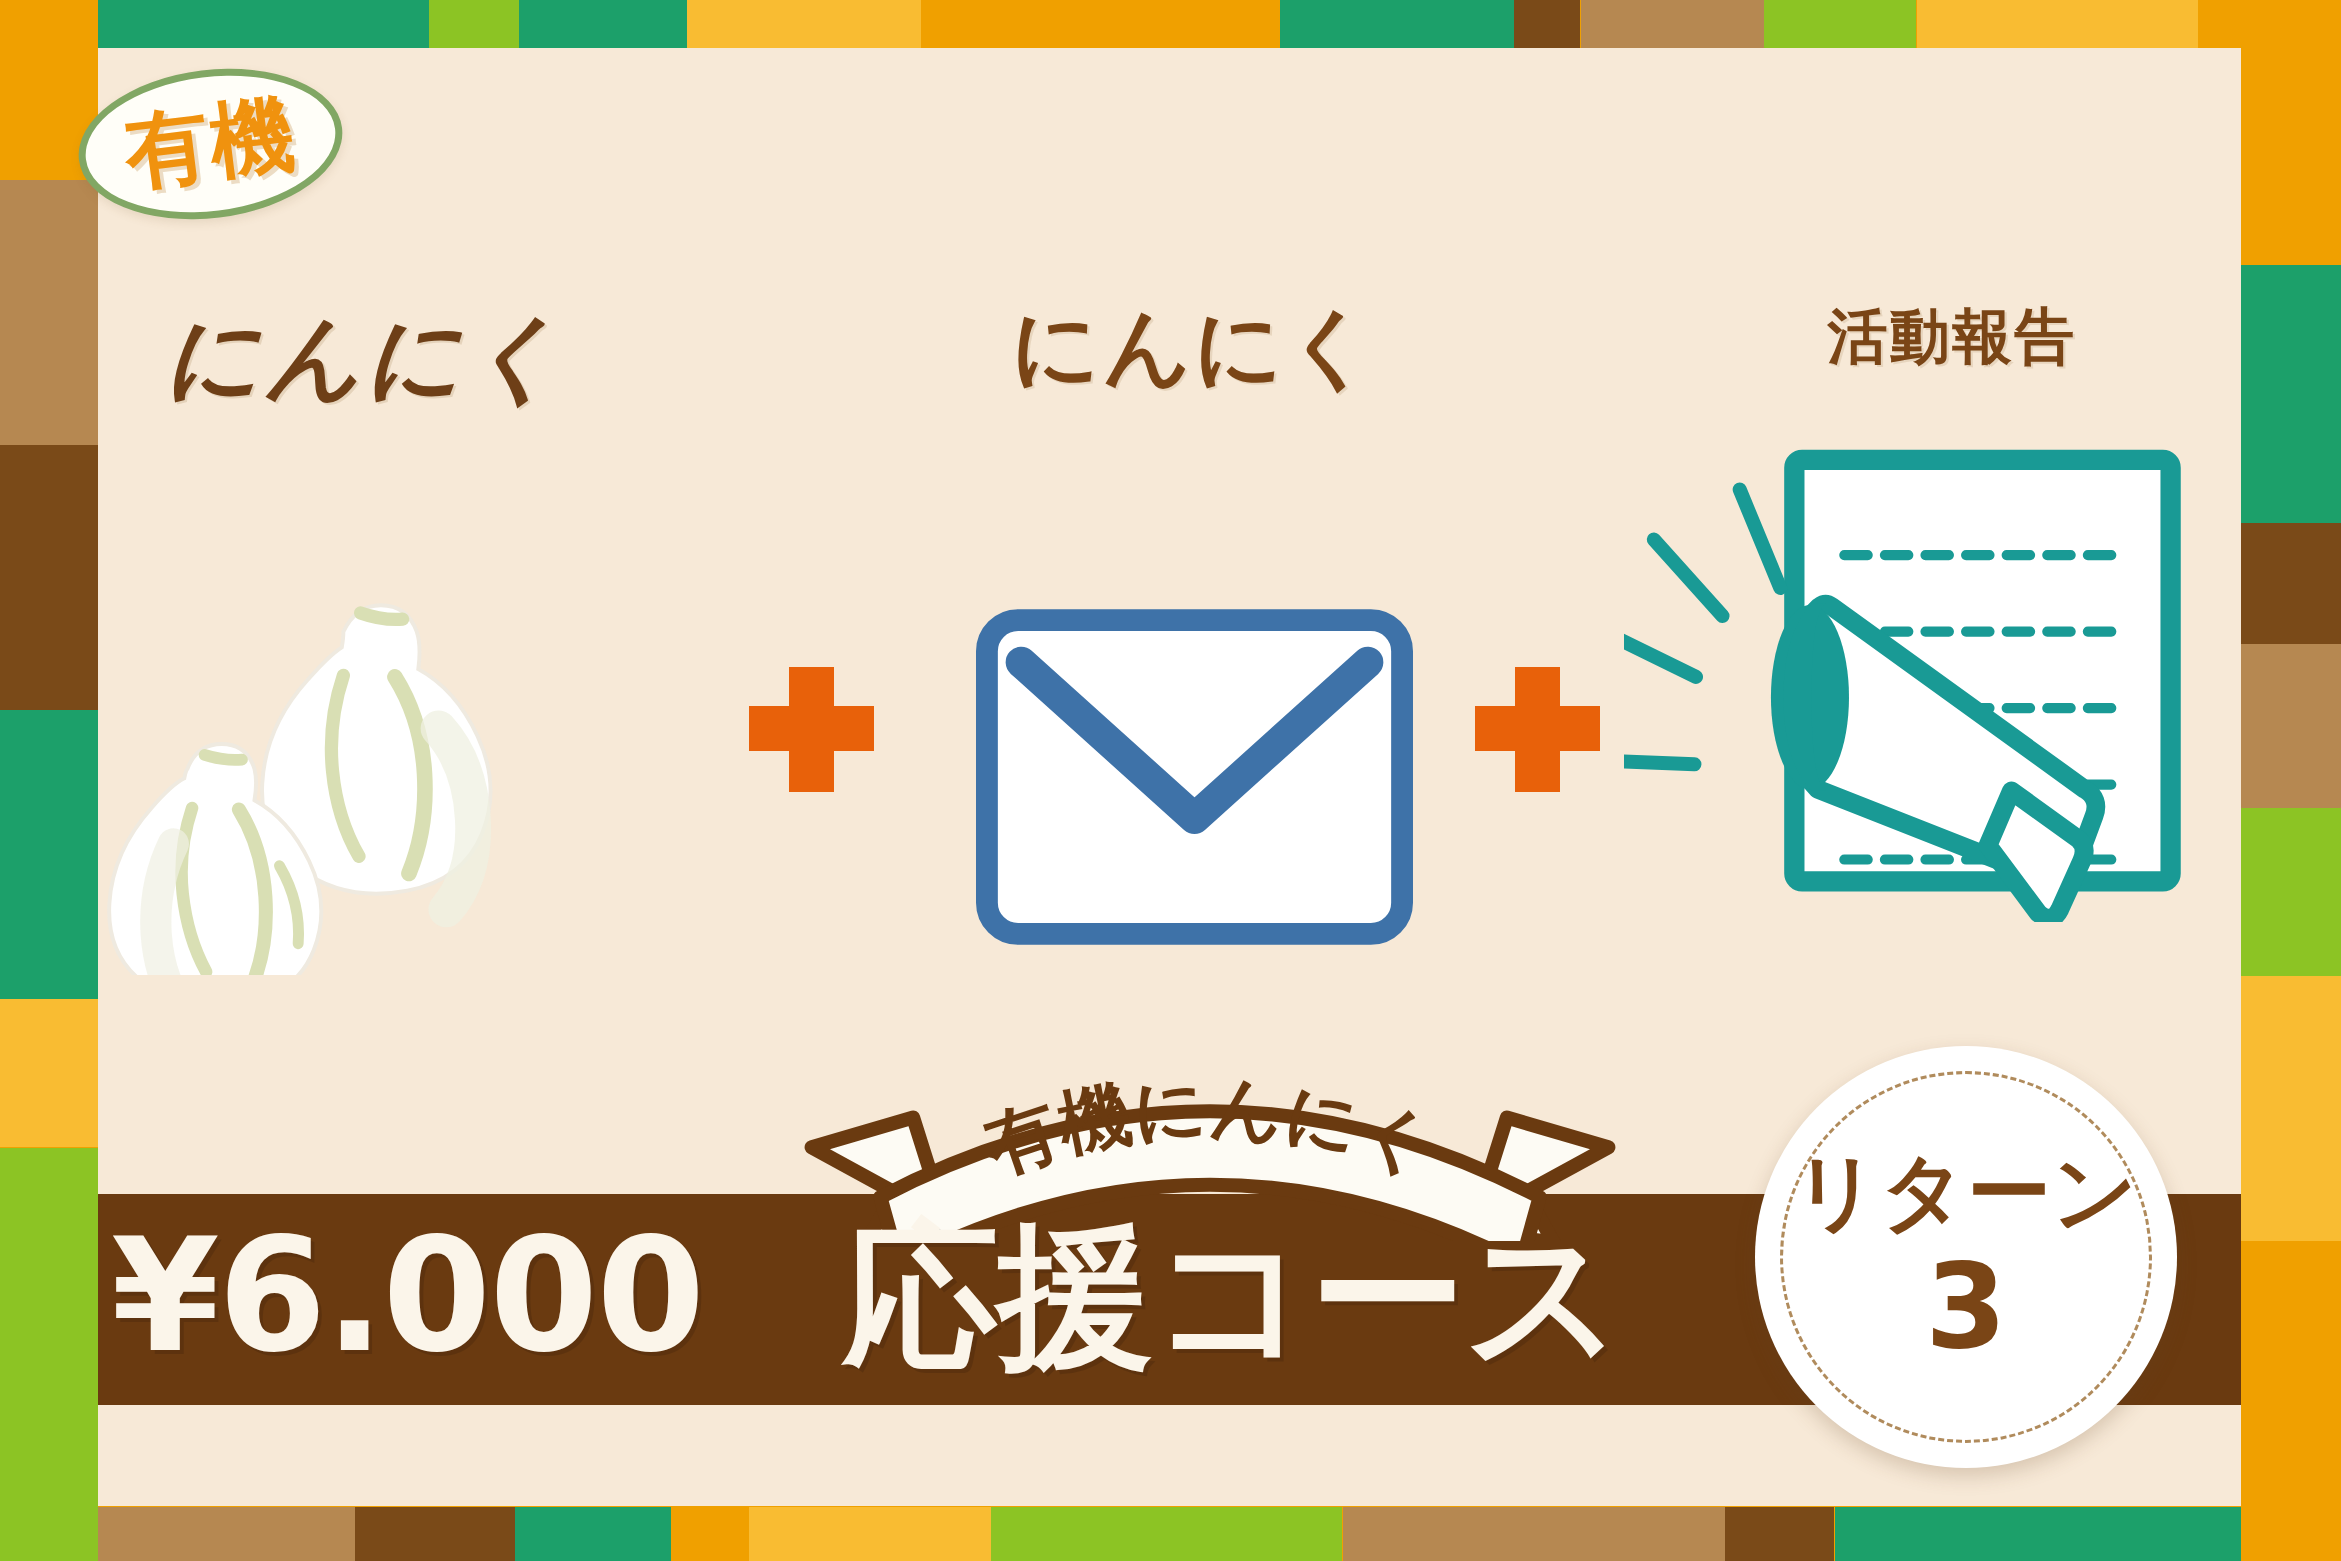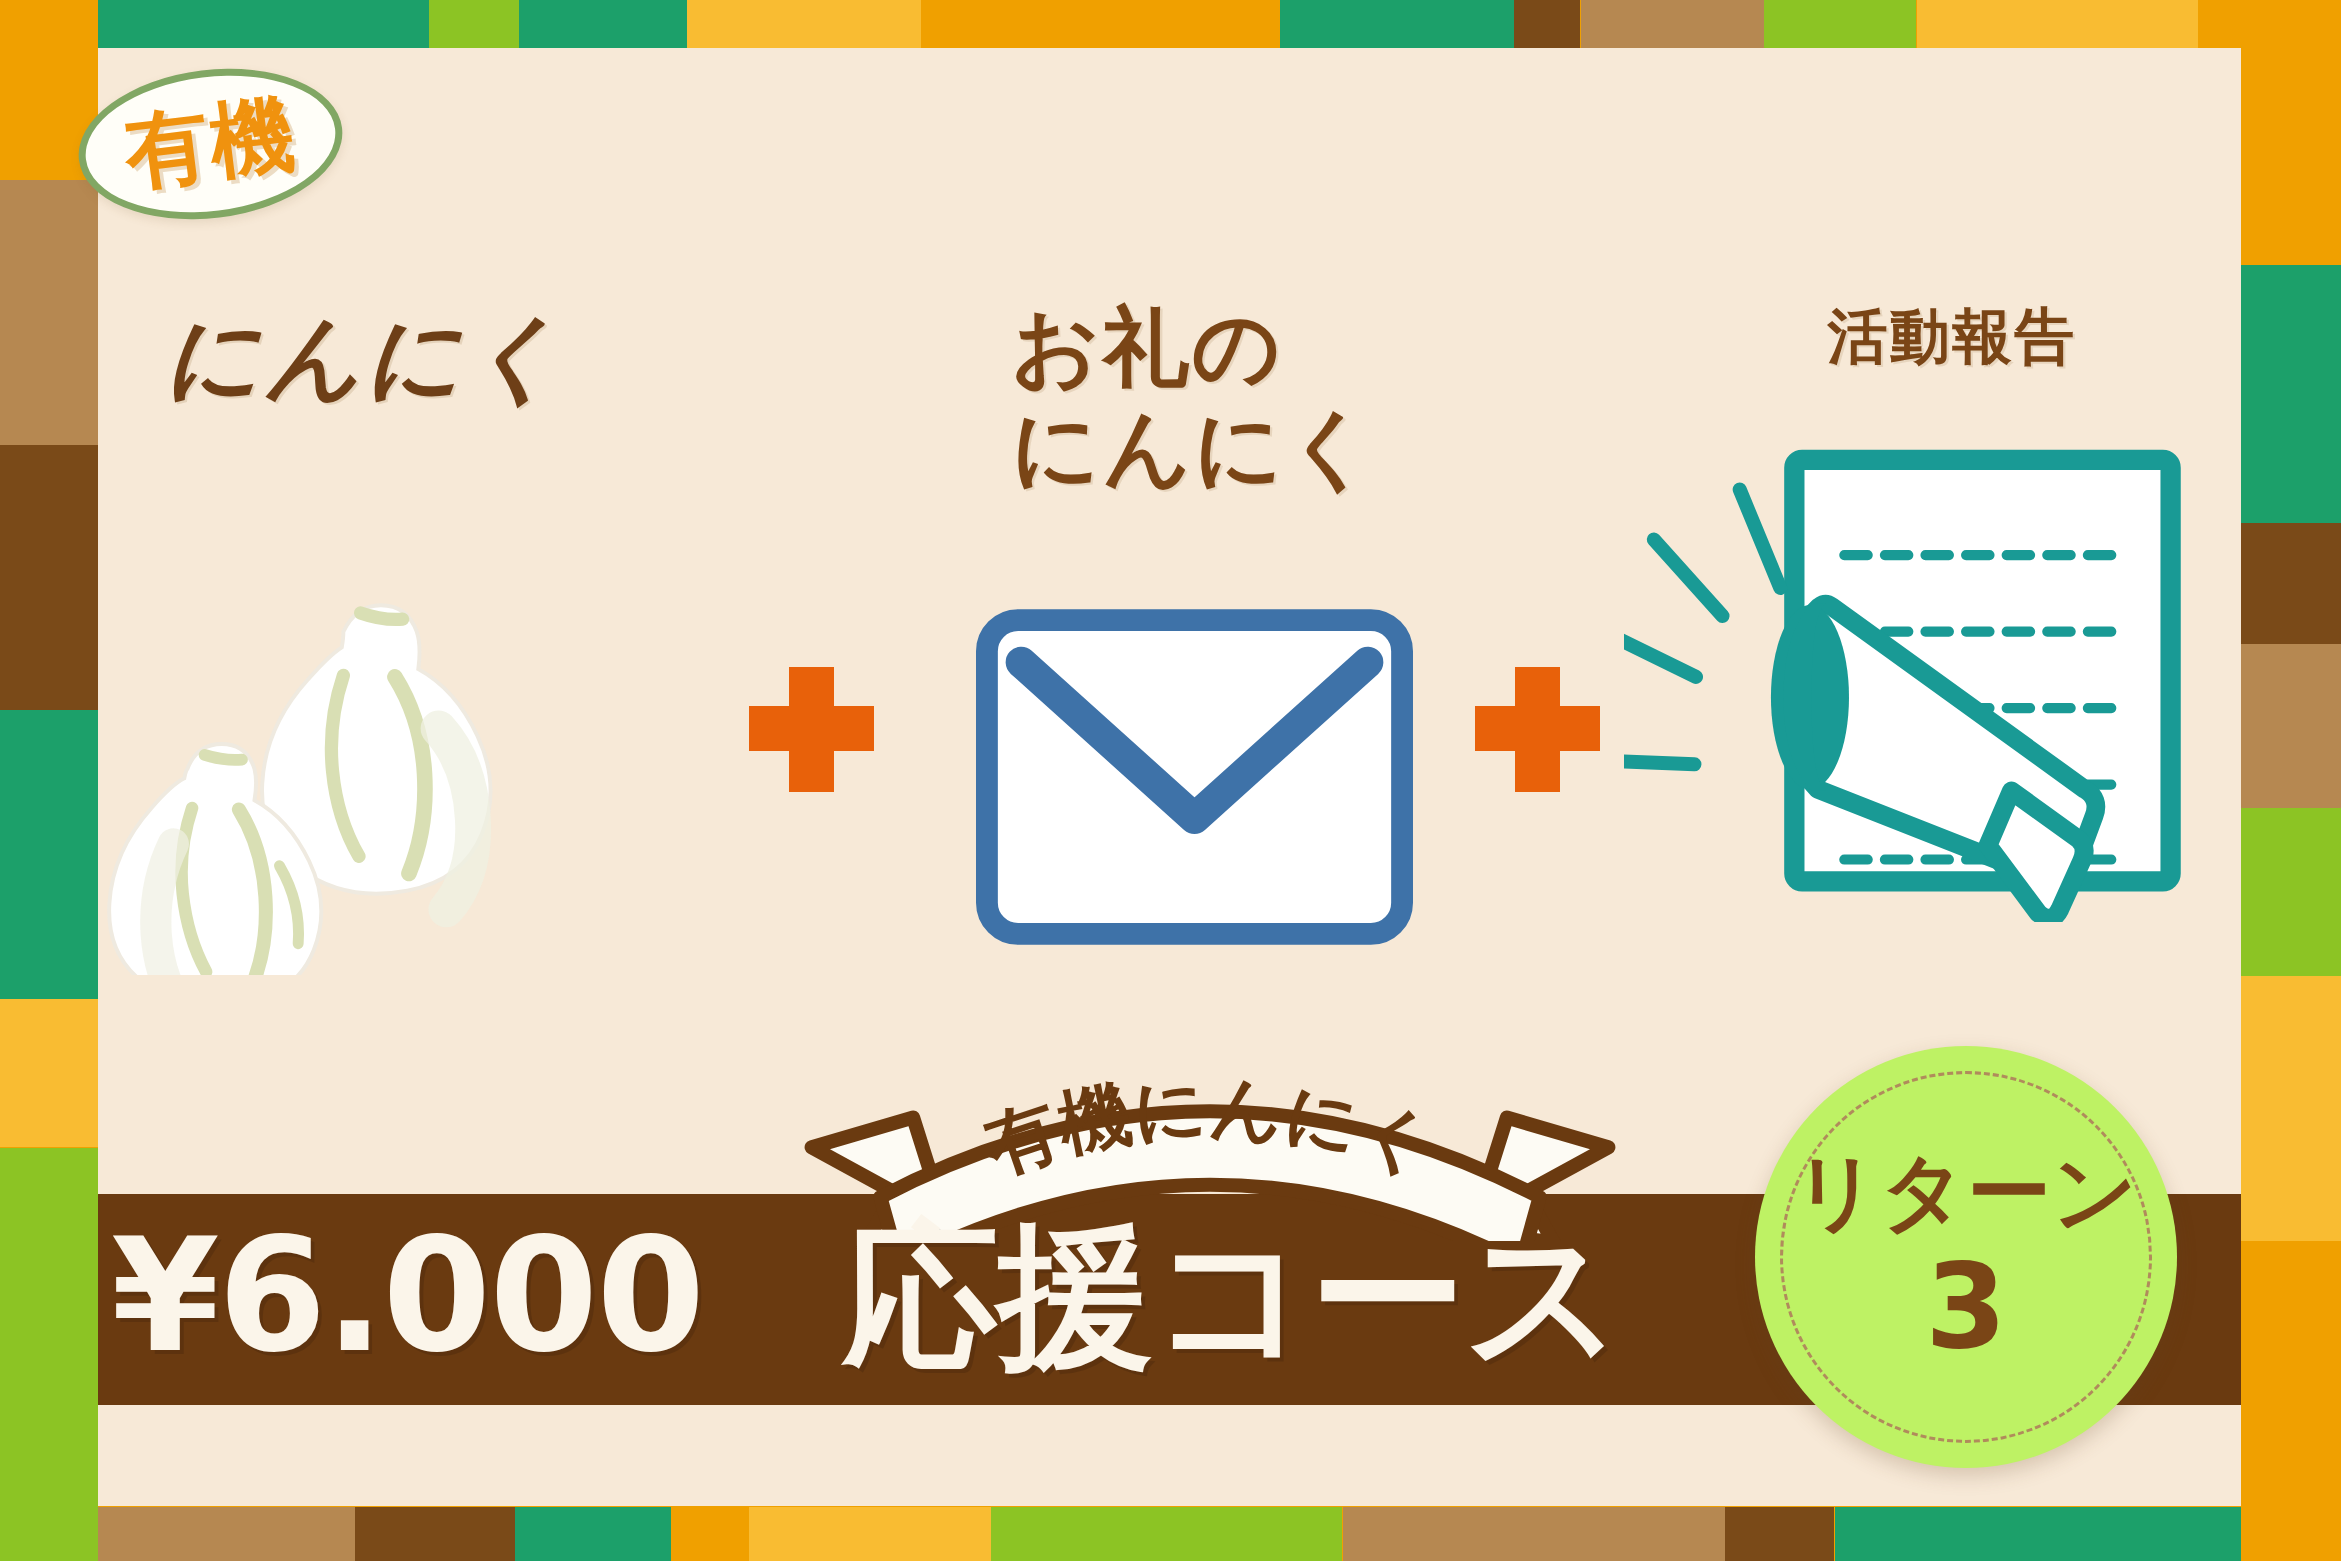--- a/index.html
+++ b/index.html
@@ -109,21 +109,21 @@
   }
 
   
   .ribbon { position:absolute; left:796px; top:1030px; width:828px; height:211px; z-index:6; }
 
   
   .return-badge {
     position:absolute; left:1755px; top:1046px;
     width:422px; height:422px; z-index:8;
     border-radius:50%;
-    background:#bef264;
+    background:#ffffff;
     box-shadow:0 7.8px 20px rgba(100,70,35,.22);
   }
   .return-dash {
     position:absolute; left:25px; top:25px;
     width:372px; height:372px;
     border:3.9px dashed #B08B5C;
     border-radius:50%;
   }
   .return-inner {
     position:absolute; inset:0;
@@ -210,21 +210,20 @@
   </div>
 </div>
 
 <div class="plus plus1">
   <i class="h"></i>
     <i class="v"></i>
 </div>
 
 <div class="col-letter">
   <div class="letter-title">
-    <span class="l1">お礼の</span>
     <span>にんにく</span>
   </div>
   <div class="envelope">
     <svg viewBox="0 0 560 430" width="437" height="336">
       <rect x="14" y="14" width="532" height="402" rx="40" ry="40" fill="#FFFFFF" stroke="#3E72A8" stroke-width="28"></rect>
       <path d="M58 68 L280 268 L502 68" fill="none" stroke="#3E72A8" stroke-width="40" stroke-linecap="round" stroke-linejoin="round"></path>
     </svg>
   </div>
 </div>
 

